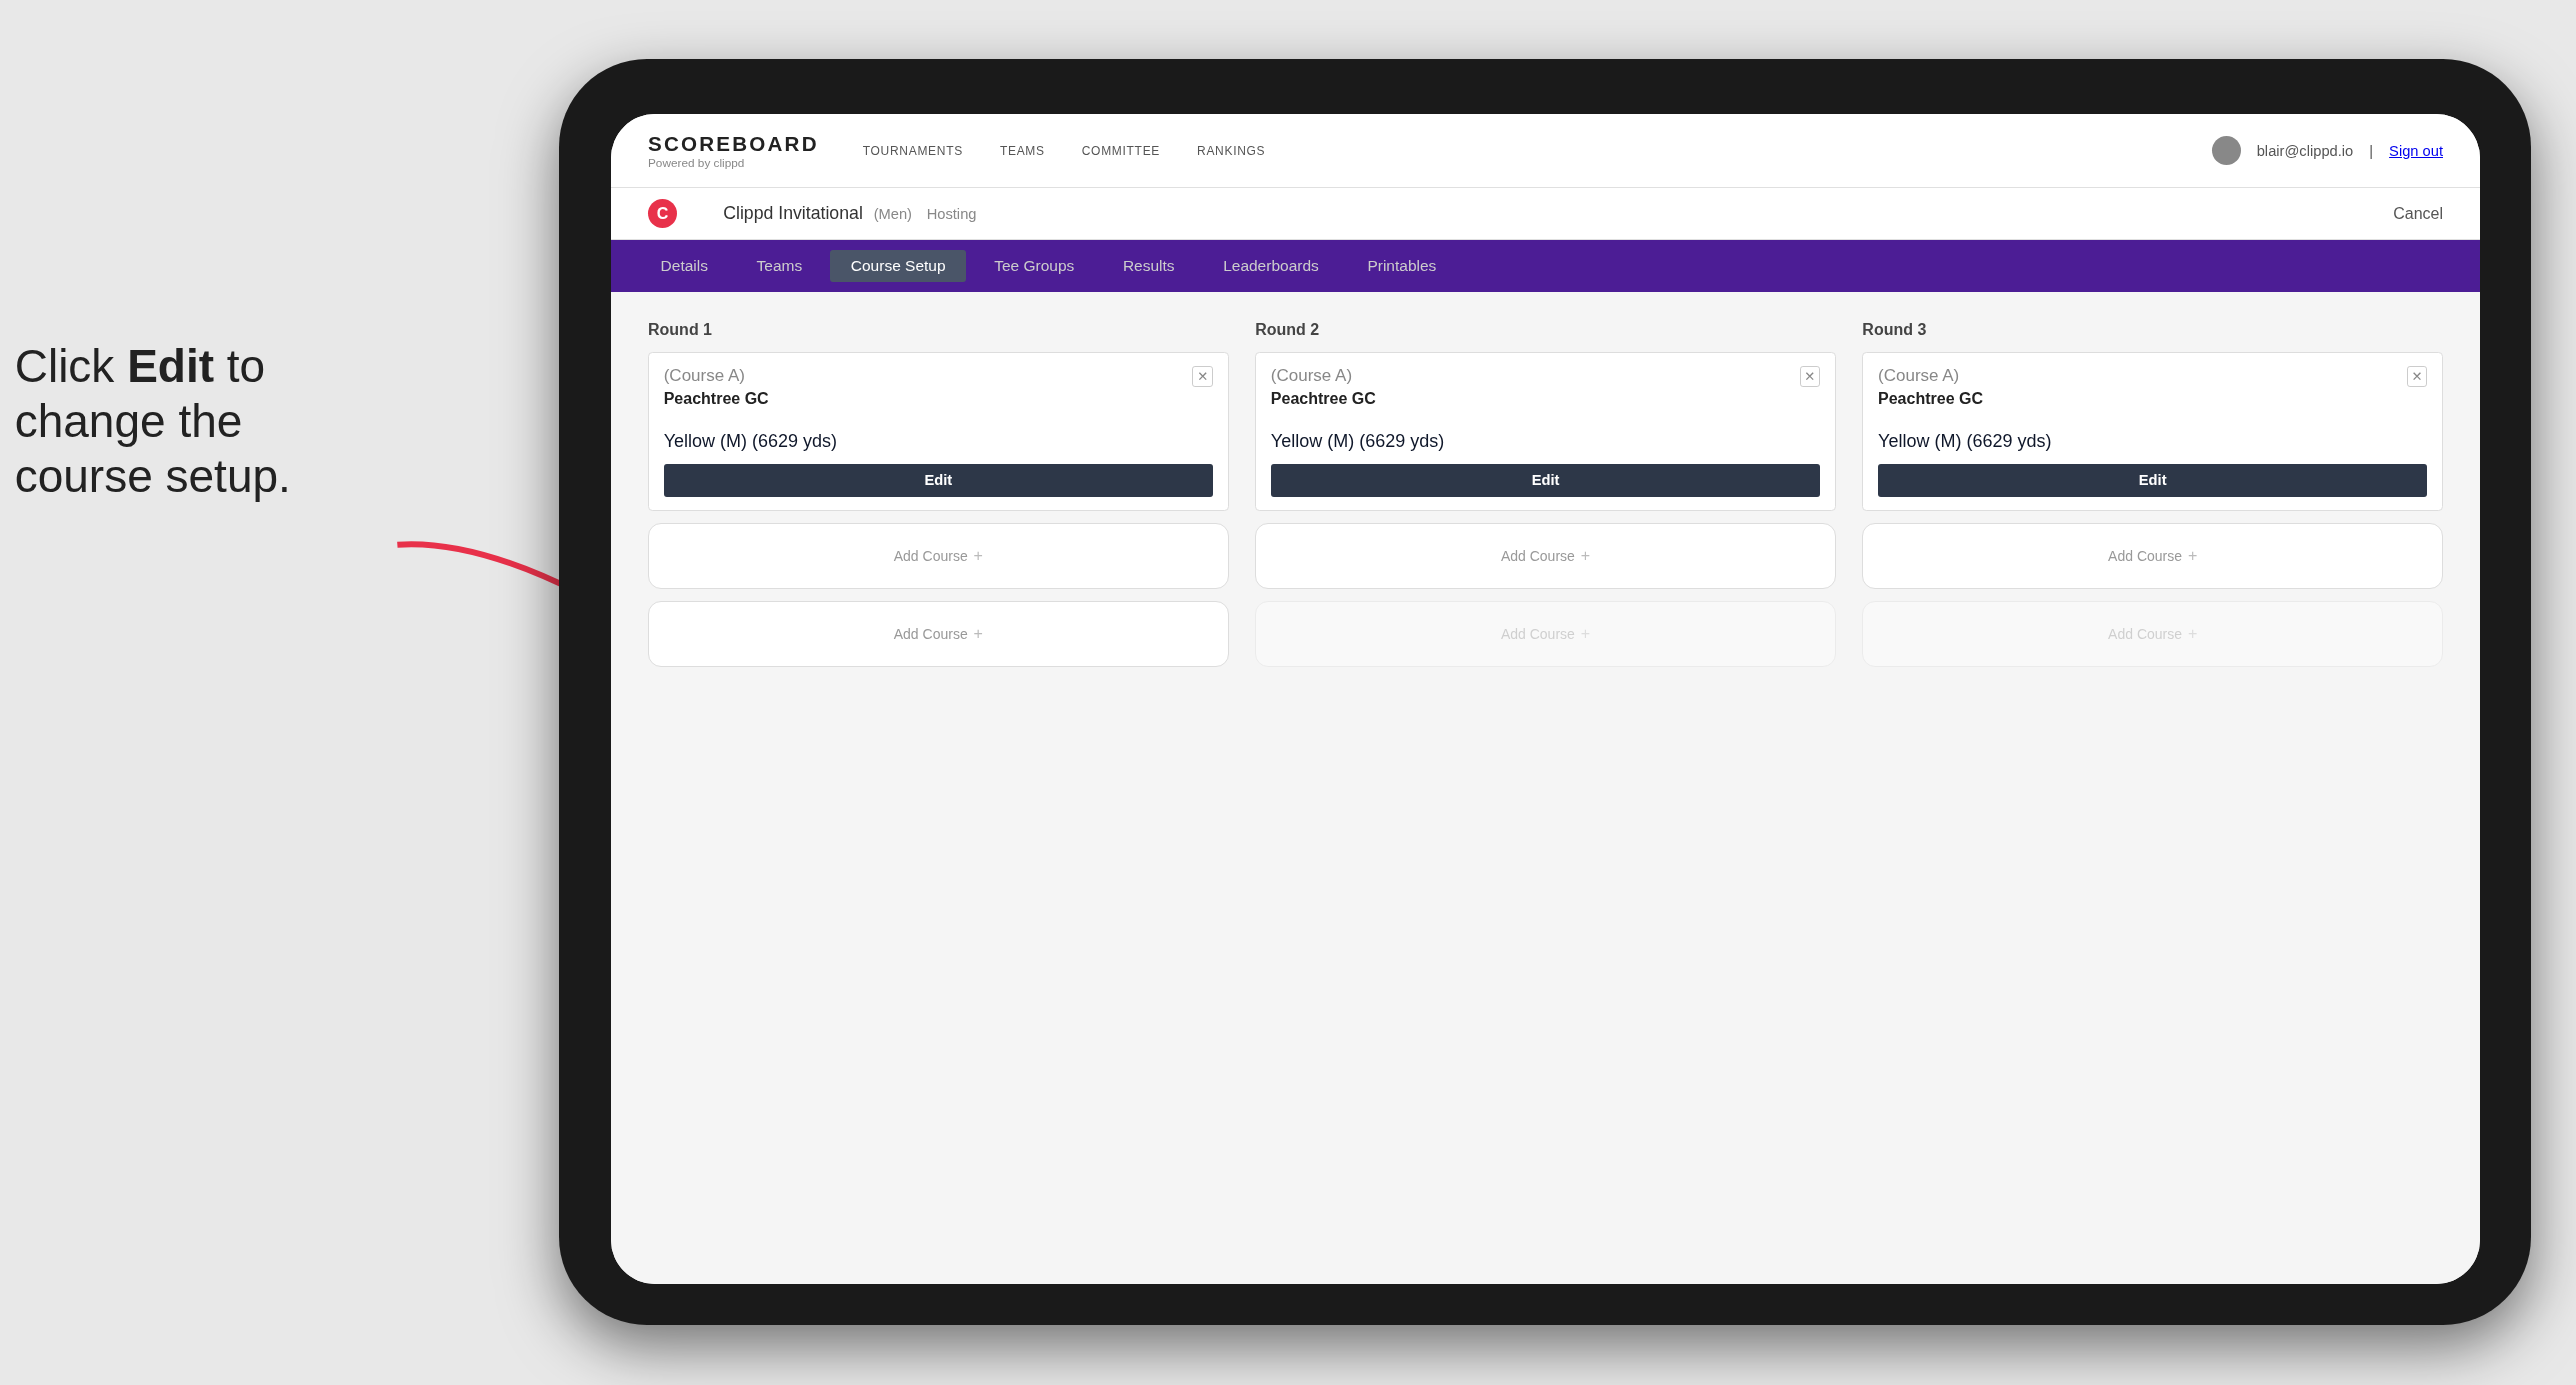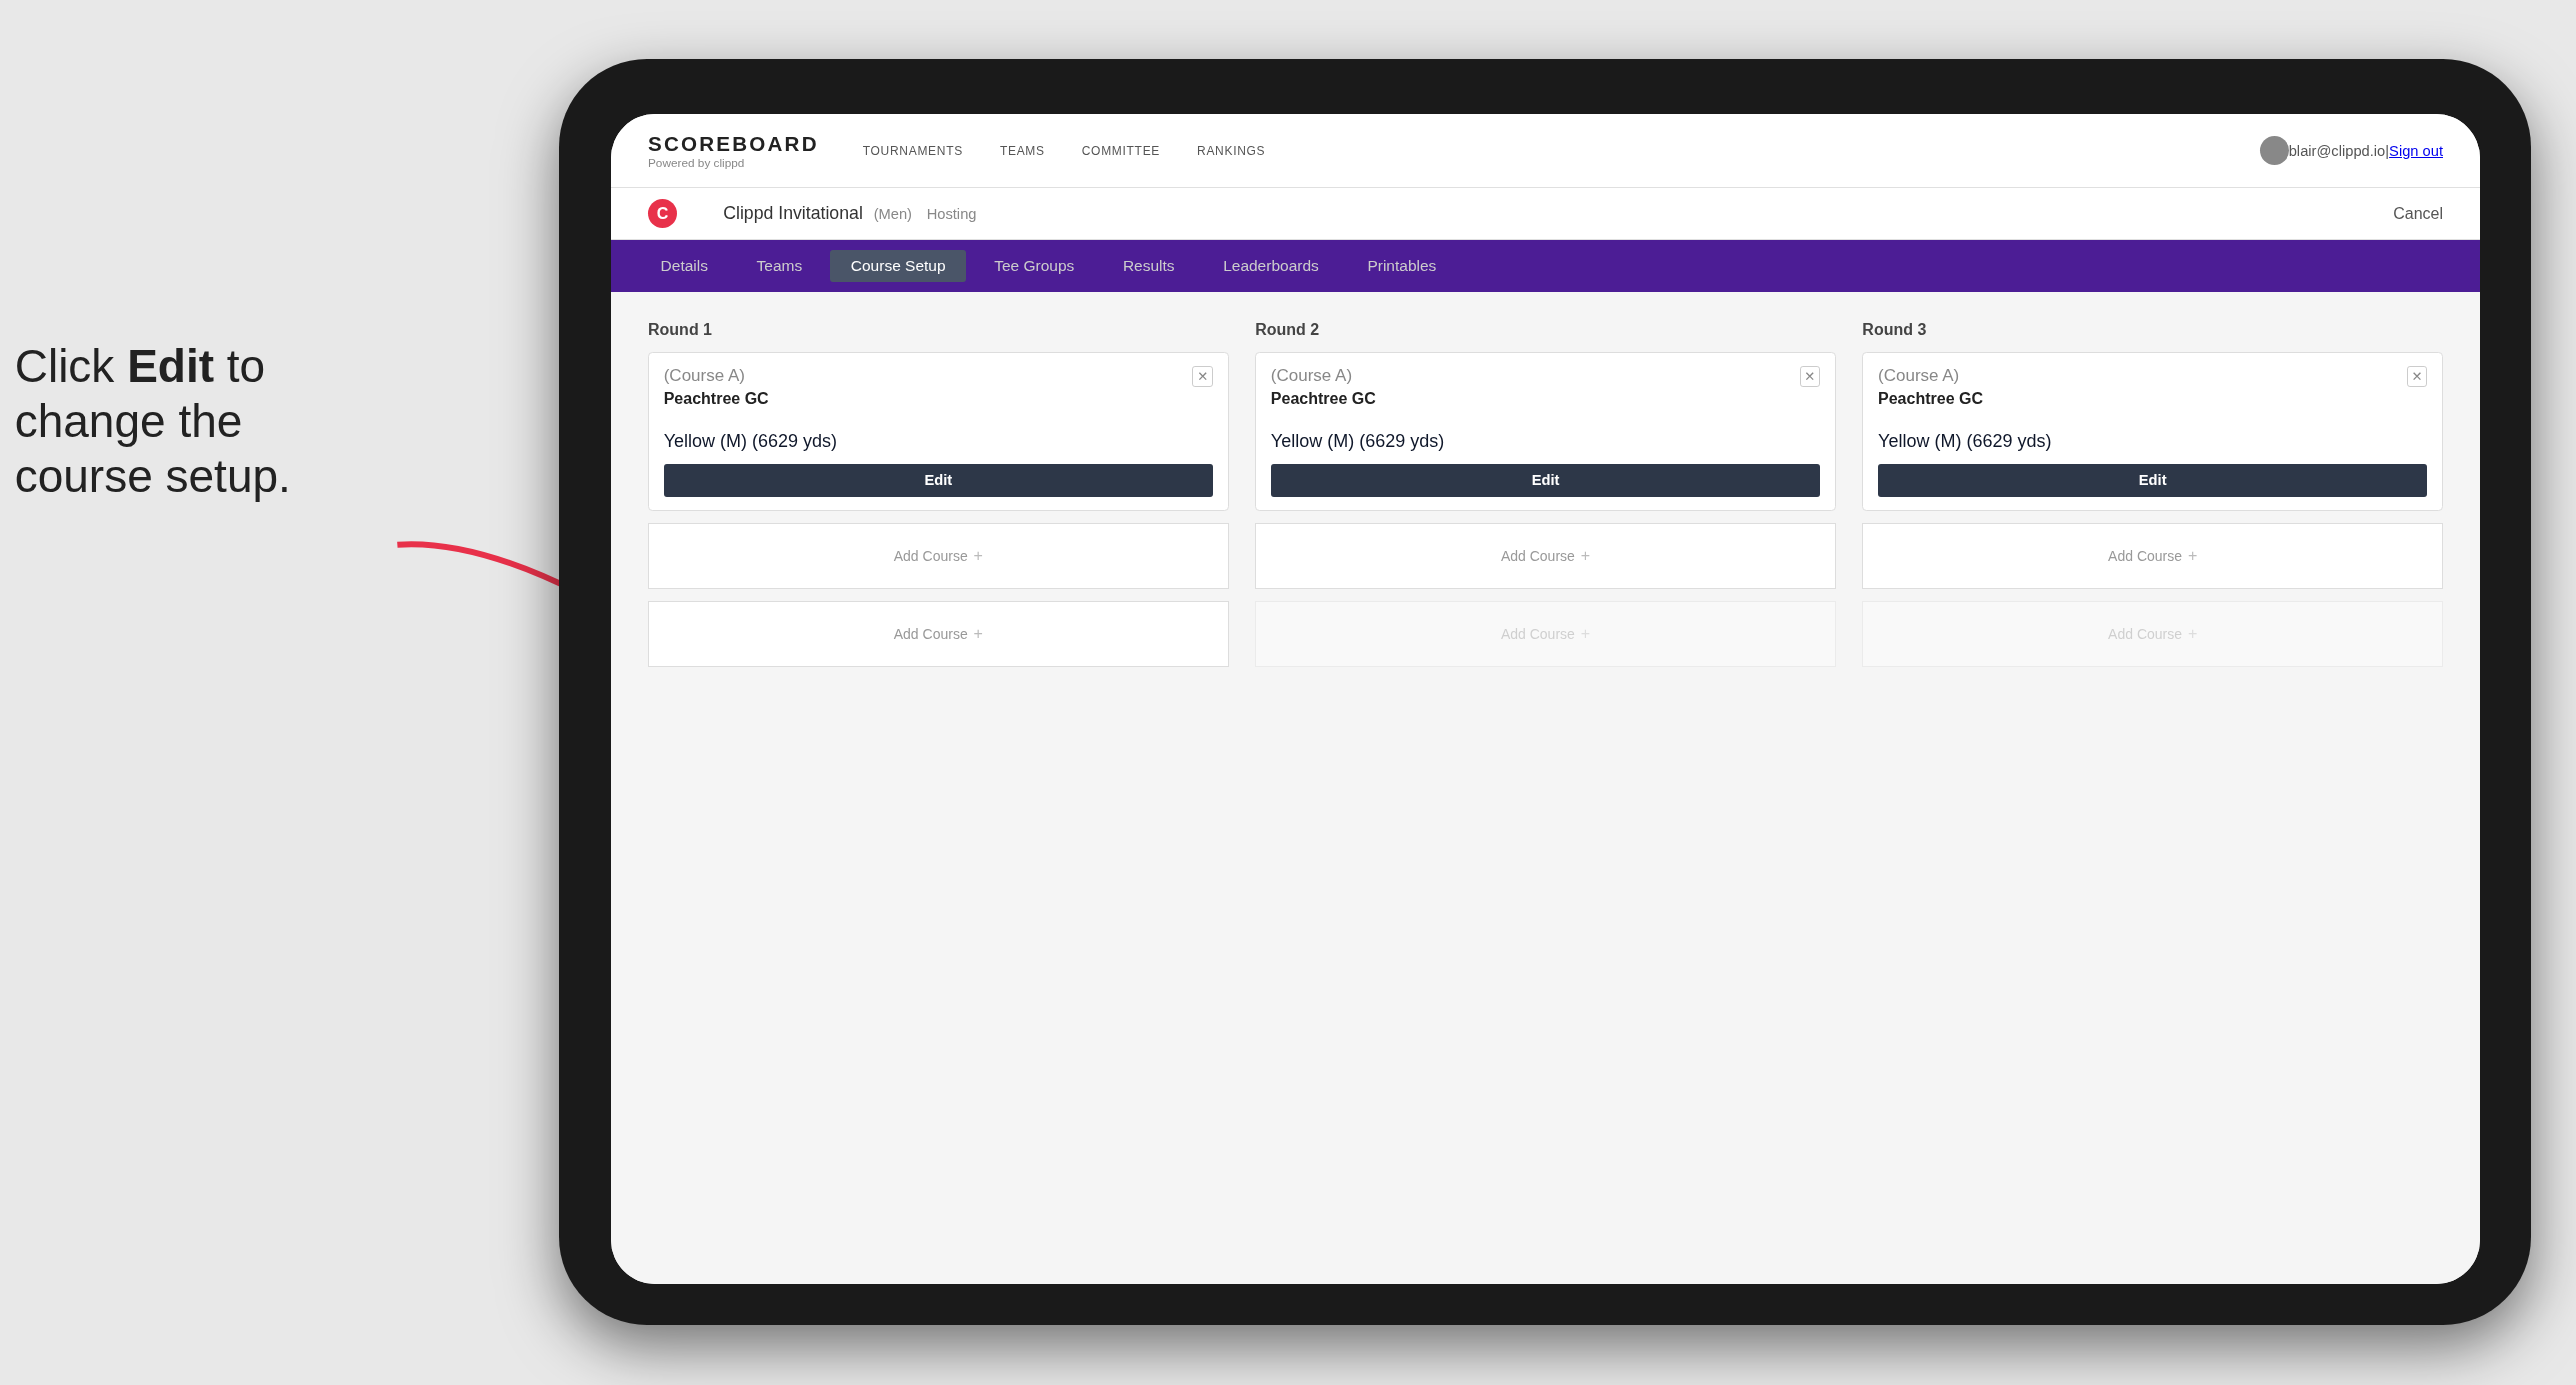--- a/index.html
+++ b/index.html
@@ -96,21 +96,21 @@
       font-size: 12px;
       color: #555;
       text-decoration: none;
       font-weight: 500;
       letter-spacing: 0.7px;
     }
 
     .top-nav-user {
       display: flex;
       align-items: center;
-      gap: 0;
+      gap: 16px;
       font-size: 14.7px;
       color: #555;
     }
     .user-avatar {
       width: 29px;
       height: 29px;
       background: #888;
       border-radius: 50%;
     }
 
@@ -264,21 +264,21 @@
       cursor: pointer;
       margin-bottom: 13.2px;
       display: block;
       text-align: center;
     }
 
     
     .add-course-card {
       background: #fff;
       border: 0.7px solid #ddd;
-      border-radius: 0;
+      border-radius: 13px;
       padding: 20.6px 14.7px;
       margin-bottom: 11.8px;
       display: flex;
       align-items: center;
       justify-content: center;
       cursor: pointer;
       min-height: 66px;
     }
 
     .add-course-card.disabled {

